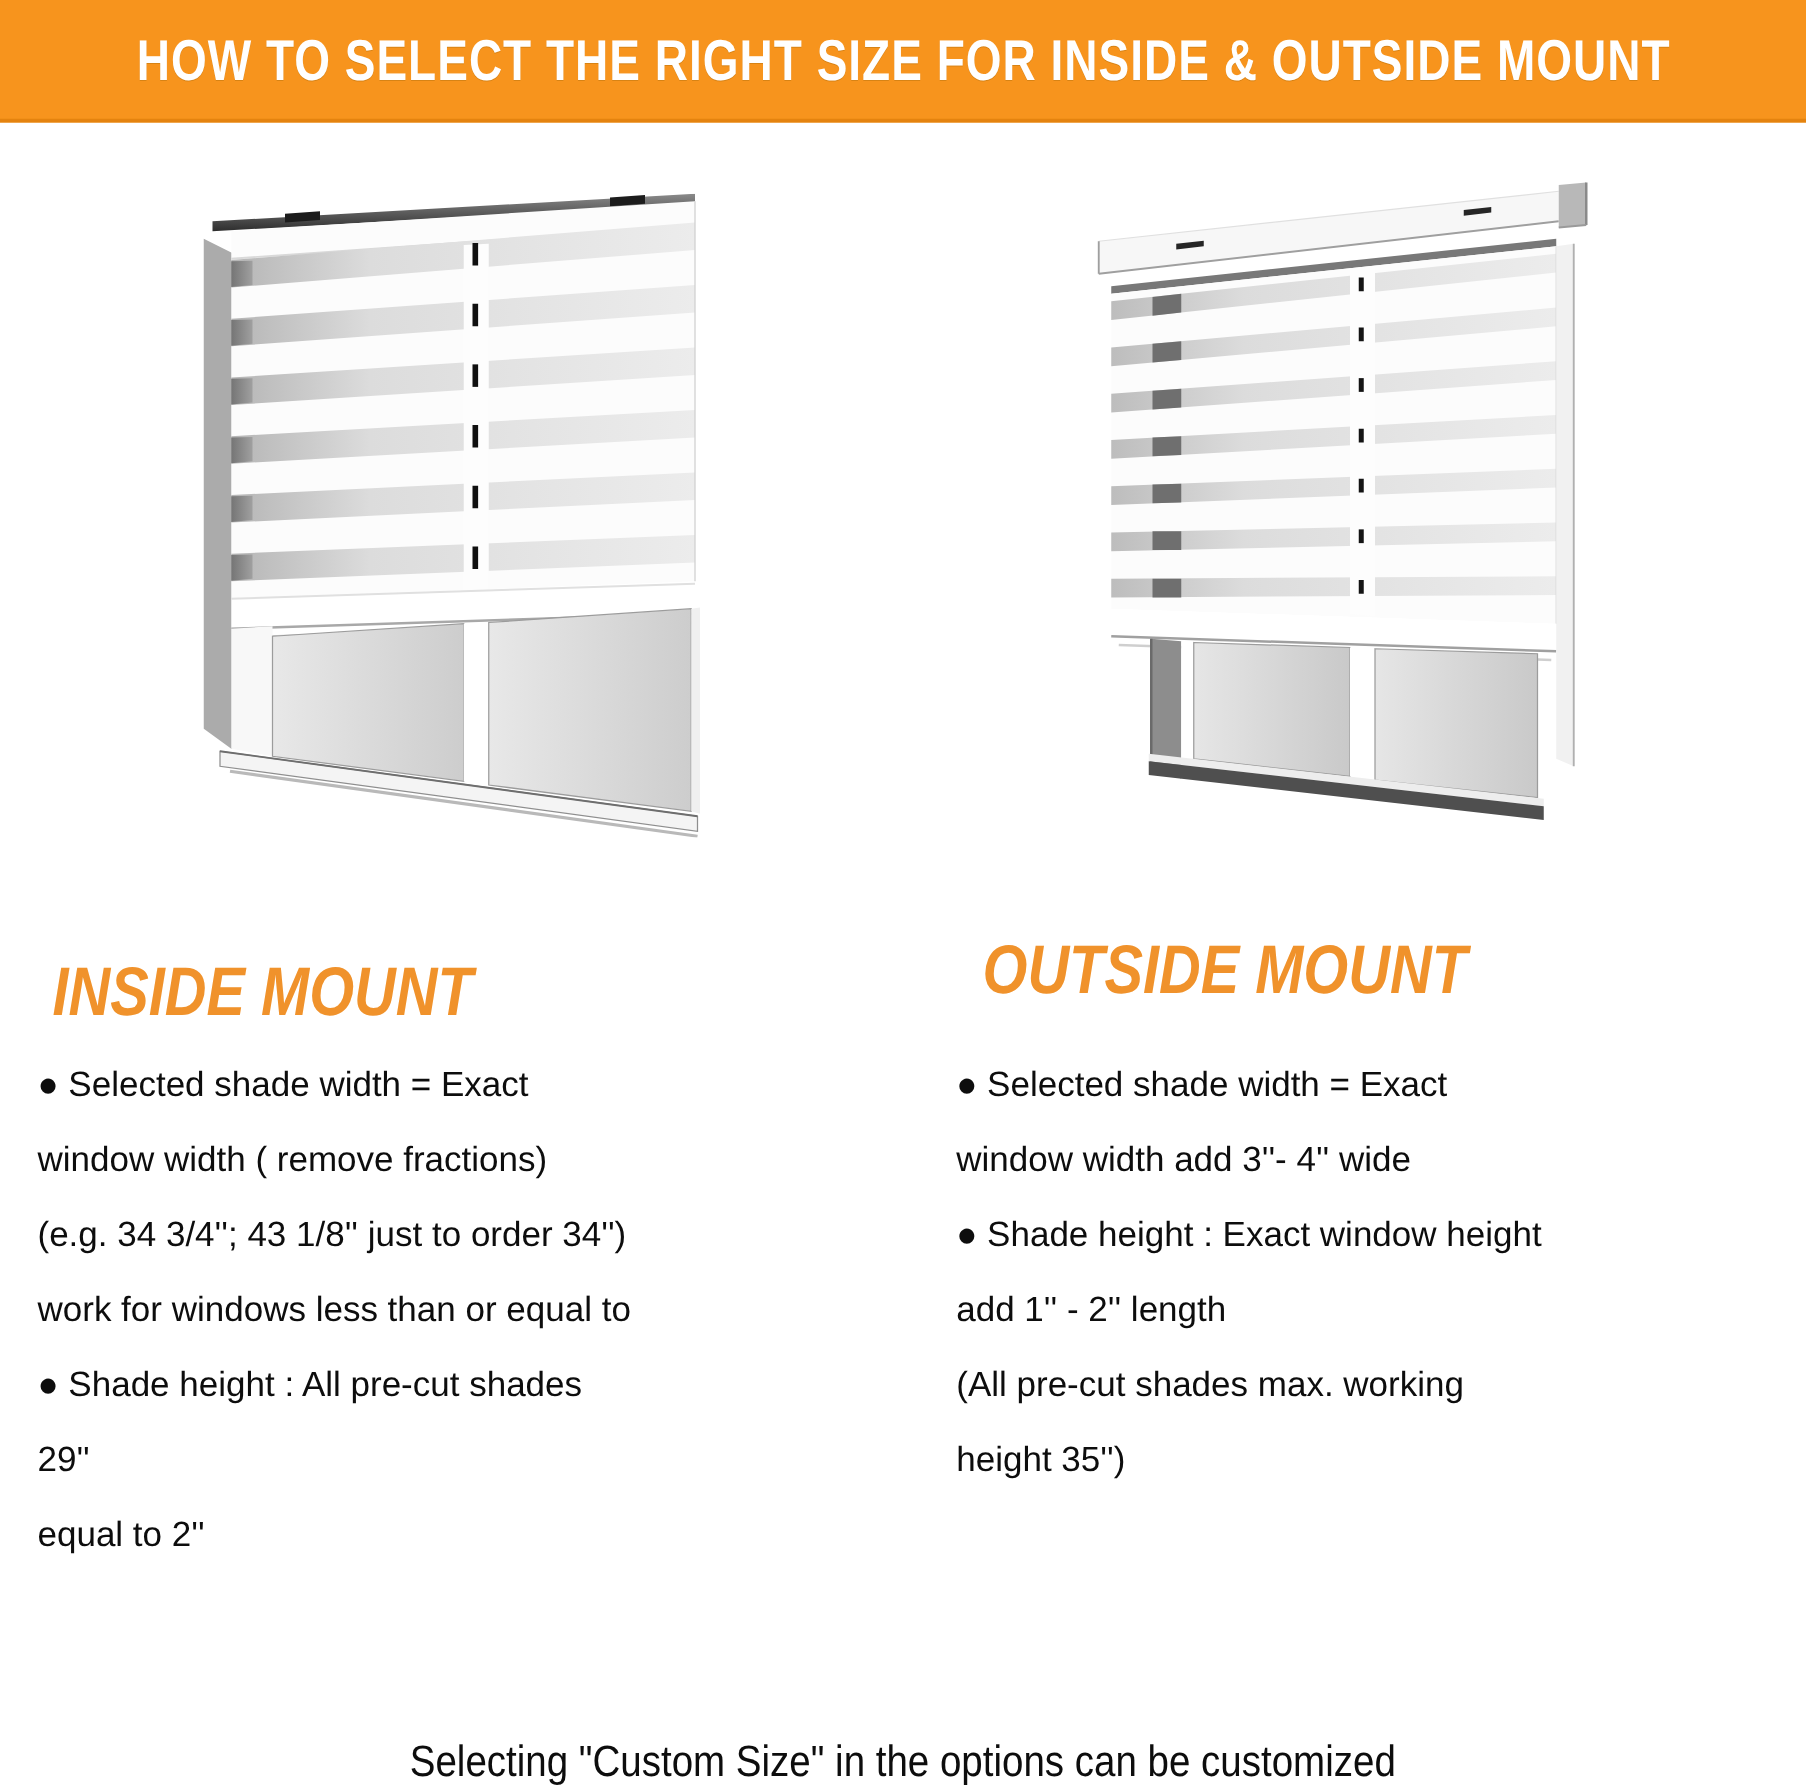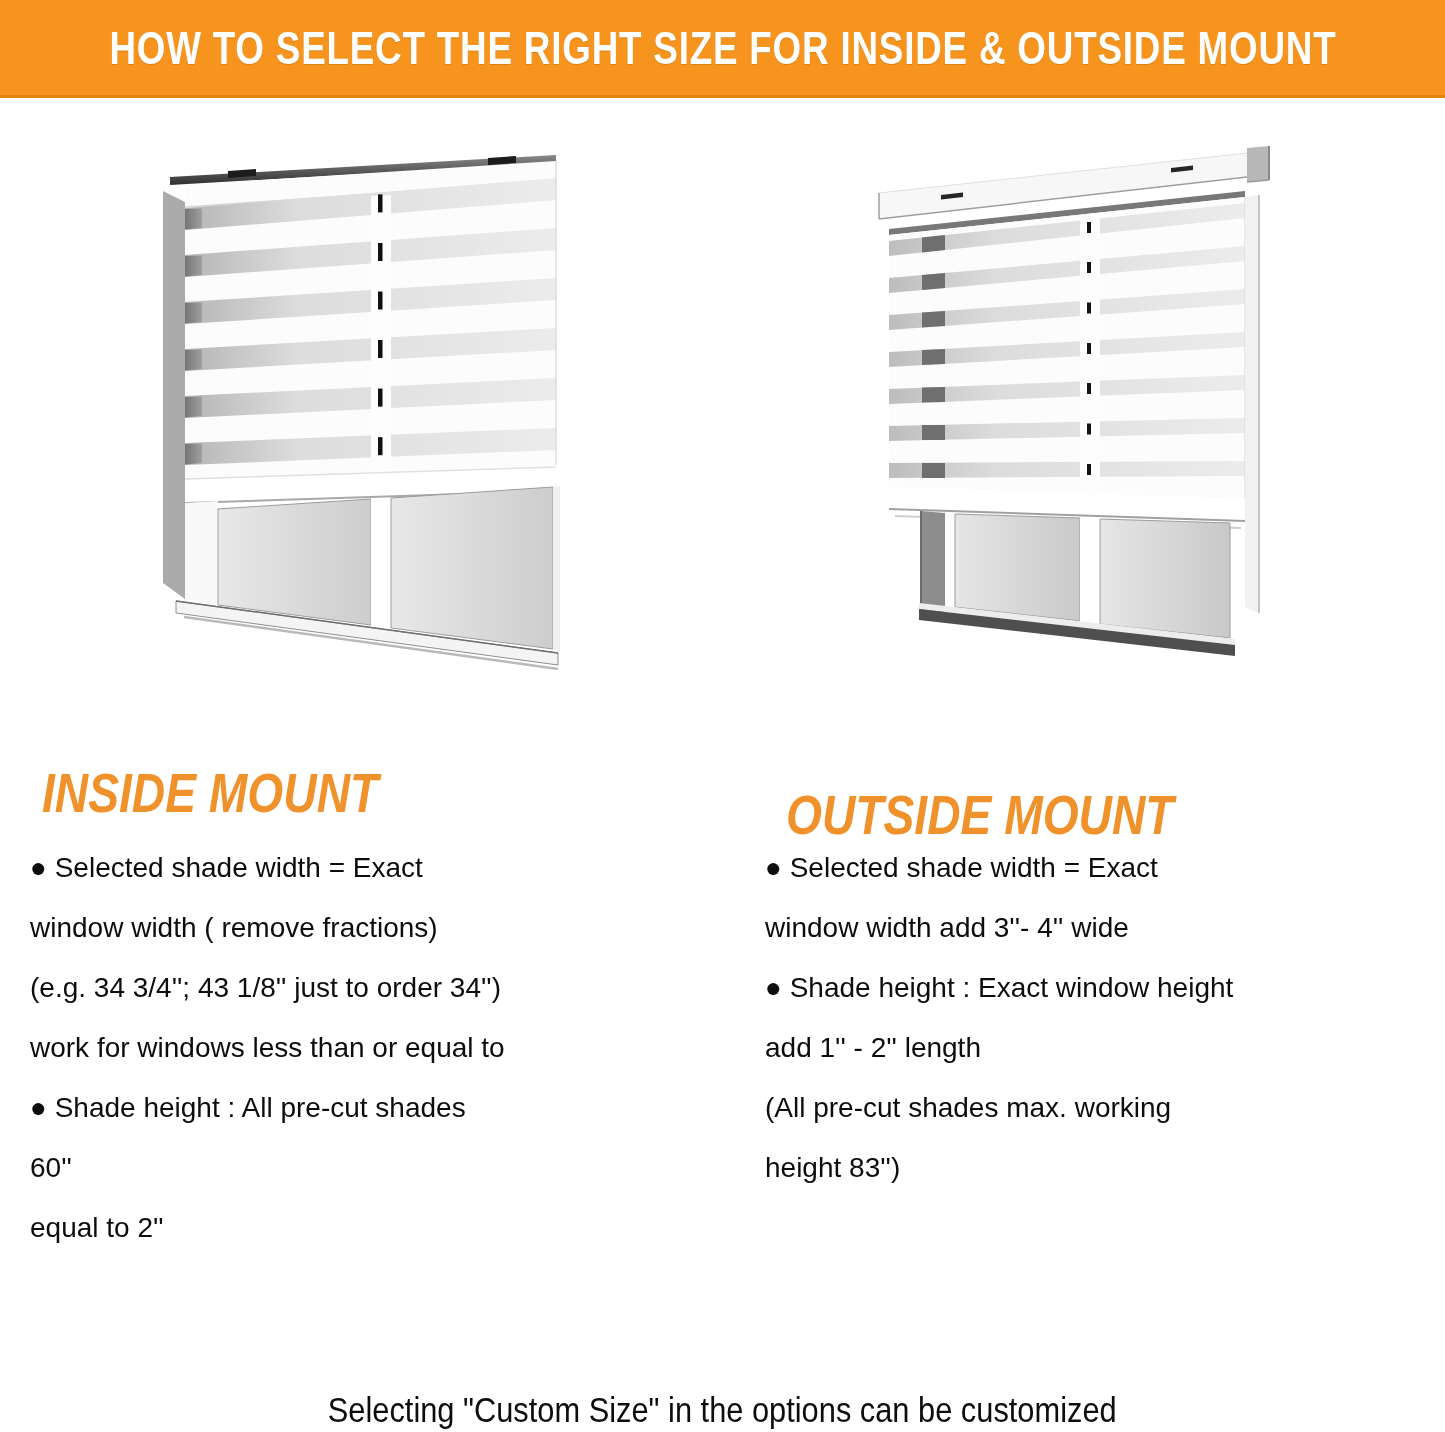--- a/index.html
+++ b/index.html
@@ -42,21 +42,21 @@
     line-height:55px;
     white-space:nowrap;
     font-style:italic;
   }
   .mount-heading .squeeze{
     display:inline-block;
     transform:scaleX(0.84);
     transform-origin:left center;
   }
   .heading-inside{left:42px;top:766px;}
-  .heading-outside{left:786px;top:788px;}
+  .heading-outside{left:786px;top:748px;}
   
   .col{
     position:absolute;top:838px;
     color:#0d0d0d;
     font-size:28px;
     line-height:60px;
     white-space:nowrap;
   }
   .col-left{left:30px;width:690px;}
   .col-right{left:765px;width:660px;}
@@ -247,30 +247,30 @@
 
   <h2 class="mount-heading heading-inside" style="margin:0;"><span class="squeeze">INSIDE MOUNT</span></h2>
   <h2 class="mount-heading heading-outside" style="margin:0;"><span class="squeeze">OUTSIDE MOUNT</span></h2>
 
   <div class="col col-left">
     <div class="tline">●  Selected shade width = Exact</div>
     <div class="tline">window width ( remove fractions)</div>
     <div class="tline">(e.g. 34 3/4''; 43 1/8'' just to order 34'')</div>
     <div class="tline">work for windows less than or equal to</div>
     <div class="tline">●  Shade height : All pre-cut shades</div>
-    <div class="tline">60''</div>
+    <div class="tline">29''</div>
     <div class="tline">equal to 2''</div>
   </div>
 
   <div class="col col-right">
     <div class="tline">●  Selected shade width = Exact</div>
     <div class="tline">window width add 3''- 4'' wide</div>
     <div class="tline">●  Shade height : Exact window height</div>
     <div class="tline">add 1'' - 2'' length</div>
     <div class="tline">(All pre-cut shades max. working</div>
-    <div class="tline">height 83'')</div>
+    <div class="tline">height 35'')</div>
   </div>
 
   <div class="footer">
     <span class="squeeze">Selecting "Custom Size" in the options can be customized</span>
   </div>
 
 </div>
 
 </body></html>

